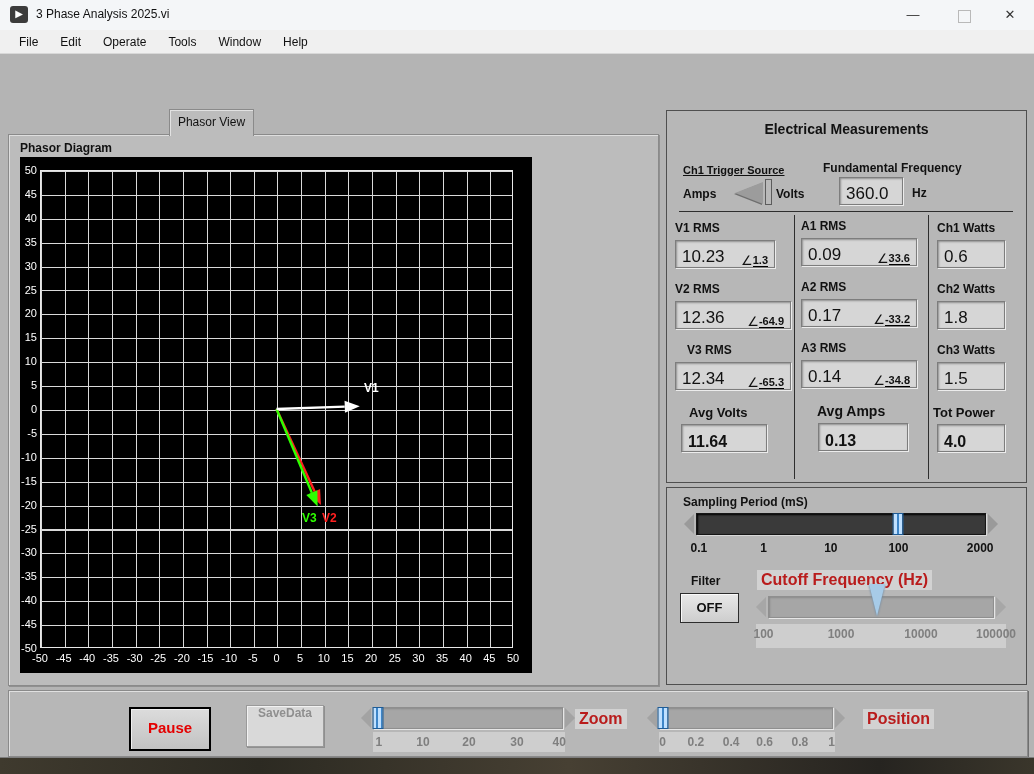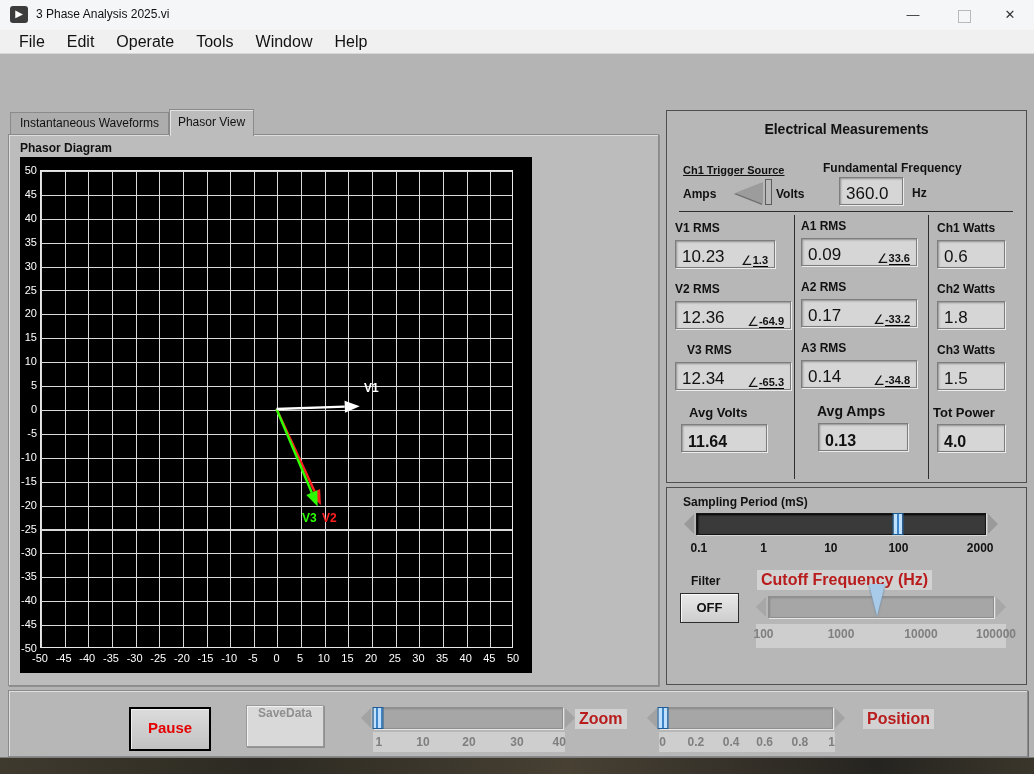--- a/index.html
+++ b/index.html
@@ -8,21 +8,21 @@
   .abs{position:absolute}
   
   .titlebar{left:0;top:0;width:1034px;height:30px;background:#f4f6f8;border-bottom:1px solid #e3e3e3}
   .appicon{left:10px;top:6px;width:18px;height:17px;background:#3c3c3c;border-radius:3px;color:#fff;
            font-size:10px;text-align:center;line-height:16px}
   .title-text{left:36px;top:7px;font-size:12px}
   .winbtn{top:0;width:44px;height:30px;text-align:center;line-height:30px;font-size:13px;color:#333}
   .maxbox{left:958px;top:10px;width:11px;height:11px;border:1px solid #b9b9b9}
   .menubar{left:0;top:30px;width:1034px;height:24px;background:#f0f0f0;border-bottom:1px solid #d8d8d8;
            display:flex;align-items:center;padding-left:10px;box-sizing:border-box;gap:4px}
-  .menuitem{font-size:16px;padding:2px 9px}
+  .menuitem{font-size:12px;padding:2px 9px}
   
   .banner{left:63px;top:62px;width:905px;height:39px;background:#000;color:#eee;
           font-size:29px;text-align:center;line-height:39px}
   
   .tab{font-size:12px;text-align:center;border:1px solid #8a8a8a;box-sizing:border-box}
   .tab-inactive{left:10px;top:112px;width:159px;height:23px;background:#adadad;line-height:21px;z-index:1}
   .tab-active{left:169px;top:109px;width:85px;height:27px;background:#bcbcbc;line-height:24px;
               border-bottom:none;z-index:3;box-shadow:inset 1px 1px 0 #e2e2e2}
   .tabpanel{left:8px;top:134px;width:649px;height:550px;background:#bcbcbc;border:1px solid #8a8a8a;
             box-shadow:inset 1px 1px 0 #dedede,1px 1px 0 #909090;z-index:2}
@@ -131,21 +131,20 @@
   <div class="abs menubar">
     <span class="menuitem">File</span>
     <span class="menuitem">Edit</span>
     <span class="menuitem">Operate</span>
     <span class="menuitem">Tools</span>
     <span class="menuitem">Window</span>
     <span class="menuitem">Help</span>
   </div>
 
 
-  <div class="abs tab tab-inactive">Instantaneous Waveforms</div>
   <div class="abs tab tab-active">Phasor View</div>
   <div class="abs tabpanel"></div>
 
   <div class="abs graph-label">Phasor Diagram</div>
   <div class="abs graph">
     <div class="abs plot"></div>
     <div id="y-ticks">
         <span class="ytick" style="top: 7px;">50</span>
         <span class="ytick" style="top: 30.9px;">45</span>
         <span class="ytick" style="top: 54.8px;">40</span>

